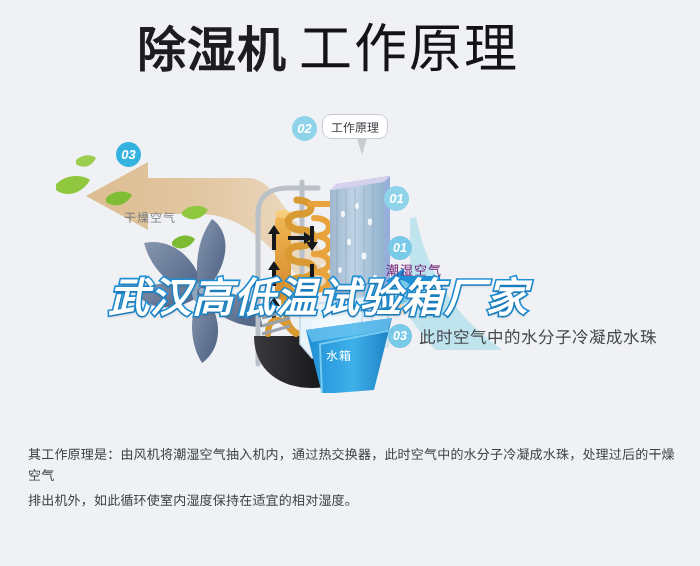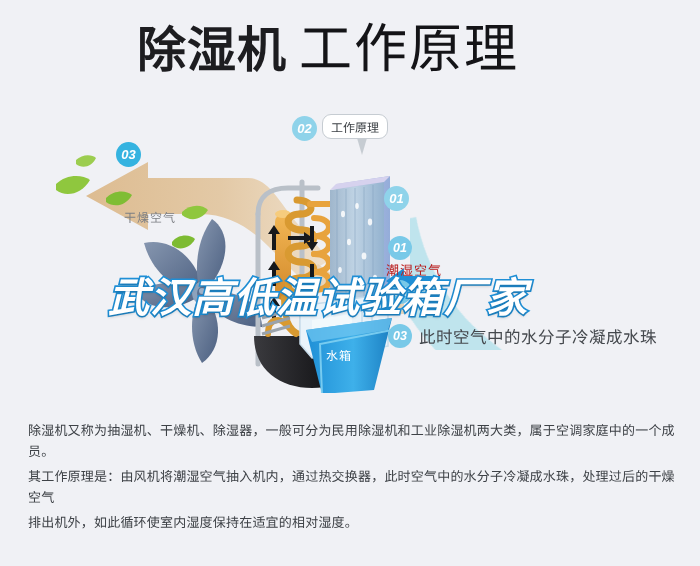--- a/index.html
+++ b/index.html
@@ -94,21 +94,21 @@
     text-shadow:0 2px 3px rgba(0,0,0,.18);
     z-index:40;
   }
 
   
   .copy{position:absolute;left:28px;top:420px;width:648px;}
   .copy p{
     margin:0 0 4px 0;font-size:13px;line-height:21px;color:#3e4247;
     letter-spacing:.2px;
   }
-  .copy .gap{margin-top:4px;}
+  .copy .gap{margin-top:24px;}
 </style>
 </head>
 <body>
 
 <div id="page">
 
   <div class="title-wrap">
     <span class="title-a">除湿机</span><span class="title-b">工作原理</span>
   </div>
 
@@ -276,39 +276,38 @@
       </g>
     </svg>
 
     <div class="badge solid" style="left:116px;top:24px;">03</div>
     <div class="lbl" style="left:124px;top:90px;font-size:12px;color:#7c7f84;">干燥空气</div>
 
     <div class="badge ghost" style="left:292px;top:-2px;">02</div>
     <div class="callout" style="left:322px;top:-4px;">工作原理</div>
 
     <div class="badge ghost" style="left:384px;top:68px;">01</div>
-    <div class="lbl" style="left:386px;top:142px;font-size:13px;color:#b91c1c;">潮湿空气</div>
+    <div class="lbl" style="left:386px;top:142px;font-size:13px;color:#701a75;">潮湿空气</div>
 
     <div class="lbl" style="left:326px;top:228px;font-size:12px;color:#ffffff;">水箱</div>
 
     <div class="steps">
       <div class="step">
         <div class="num">01</div>
       </div>
       <div class="step">
         <div class="num">02</div>
       </div>
       <div class="step">
         <div class="num">03</div>
         <div class="txt">此时空气中的水分子冷凝成水珠</div>
       </div>
     </div>
   </div>
 
   <div class="watermark">武汉高低温试验箱厂家</div>
 
   <div class="copy">
-    <p>除湿机又称为抽湿机、干燥机、除湿器，一般可分为民用除湿机和工业除湿机两大类，属于空调家庭中的一个成员。</p>
     <p class="gap">其工作原理是：由风机将潮湿空气抽入机内，通过热交换器，此时空气中的水分子冷凝成水珠，处理过后的干燥空气</p>
     <p>排出机外，如此循环使室内湿度保持在适宜的相对湿度。</p>
   </div>
 
 </div>
 
 </body></html>

